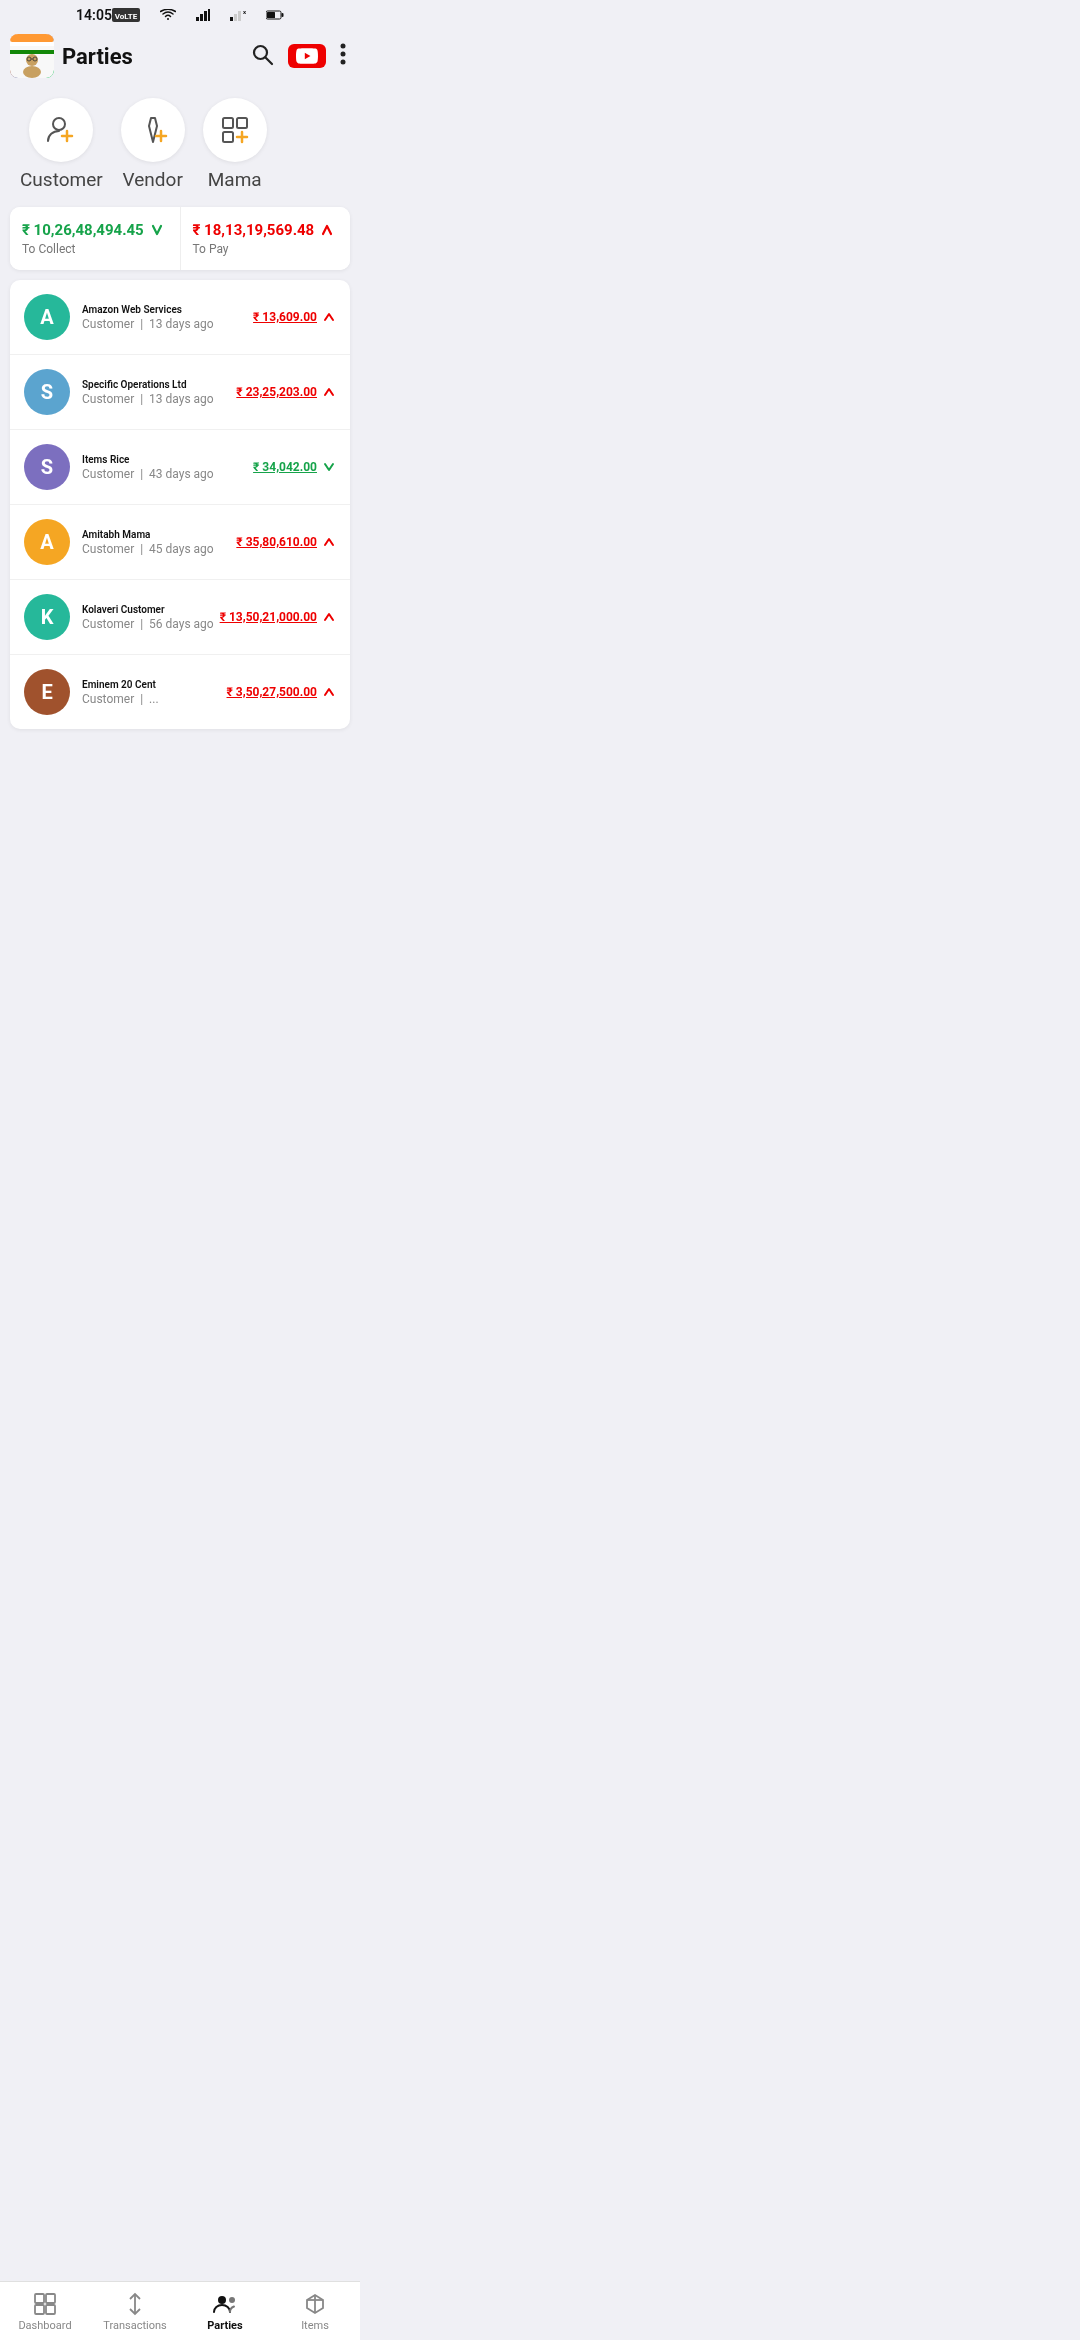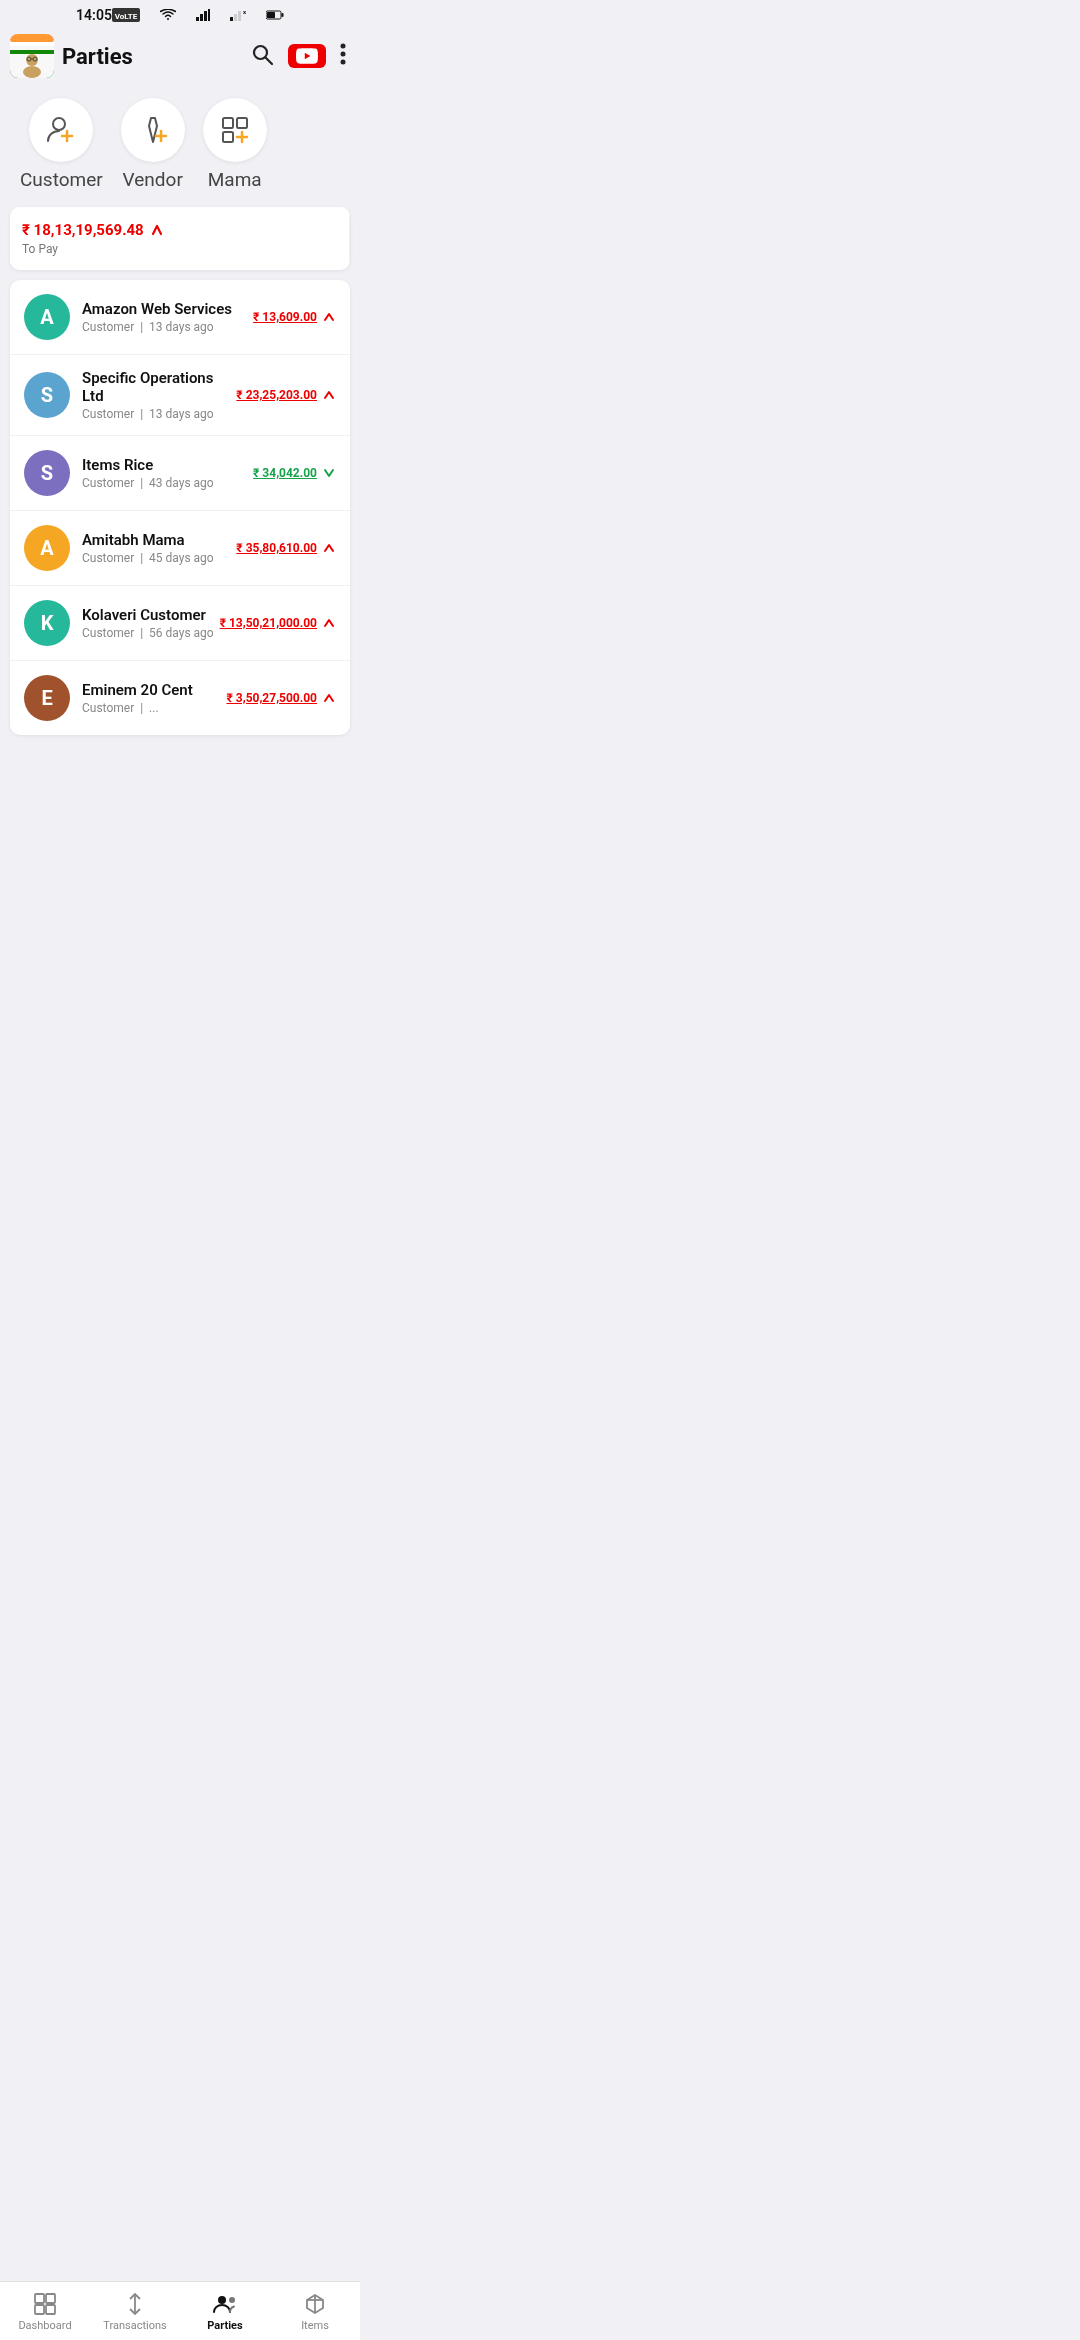--- a/index.html
+++ b/index.html
@@ -182,21 +182,21 @@
       font-size: 20px;
       font-weight: 700;
       color: white;
       flex-shrink: 0;
       margin-right: 12px;
     }
     .party-info {
       flex: 1;
     }
     .party-name {
-      font-size: 15px;
+      font-size: 10px;
       font-weight: 600;
       color: #111;
     }
     .party-meta {
       font-size: 12px;
       color: #888;
       margin-top: 2px;
     }
     .party-amount {
       display: flex;
@@ -384,20 +384,29 @@
           <line x1="23" y1="18" x2="23" y2="28" stroke="#f5a623" stroke-width="2.5" stroke-linecap="round"></line>
           <line x1="18" y1="23" x2="28" y2="23" stroke="#f5a623" stroke-width="2.5" stroke-linecap="round"></line>
         </svg>
       </div>
       <span class="quick-action-label">Mama</span>
     </div>
   </div>
 
   <div class="summary-cards">
     <div class="summary-card">
+      <div class="summary-amount green">
+        <span>₹ 10,26,48,494.45</span>
+        <svg width="16" height="16" viewBox="0 0 16 16">
+          <polyline points="4,4 8,12 12,4" stroke="#16a34a" stroke-width="2.2" fill="none" stroke-linecap="round" stroke-linejoin="round"></polyline>
+        </svg>
+      </div>
+      <div class="summary-label">To Collect</div>
+    </div>
+    <div class="summary-card">
       <div class="summary-amount red">
         <span>₹ 18,13,19,569.48</span>
         <svg width="16" height="16" viewBox="0 0 16 16">
           <polyline points="4,12 8,4 12,12" stroke="#e00" stroke-width="2.2" fill="none" stroke-linecap="round" stroke-linejoin="round"></polyline>
         </svg>
       </div>
       <div class="summary-label">To Pay</div>
     </div>
   </div>
 

